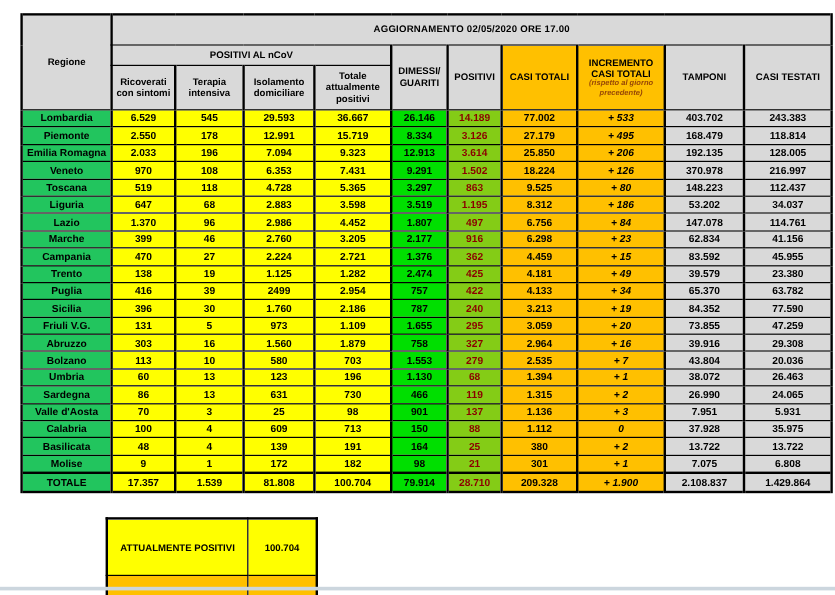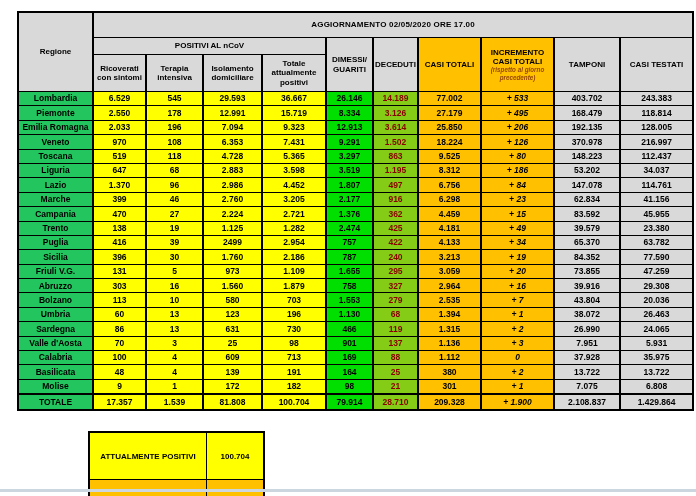--- a/index.html
+++ b/index.html
@@ -67,21 +67,21 @@
       <col style="width:73px">
   </colgroup>
   <thead>
     <tr class="tr1">
       <th rowspan="3">Regione</th>
       <th colspan="10" class="update-bar">AGGIORNAMENTO 02/05/2020 ORE 17.00</th>
     </tr>
     <tr class="tr2">
       <th colspan="4">POSITIVI AL nCoV</th>
       <th rowspan="2">DIMESSI/ GUARITI</th>
-      <th rowspan="2">DECEDUTI</th>
+      <th rowspan="2">POSITIVI</th>
       <th rowspan="2" class="hdr-orange">CASI TOTALI</th>
       <th rowspan="2" class="hdr-orange">
         <span>INCREMENTO CASI TOTALI</span>
         <span class="note">(rispetto al giorno precedente)</span>
       </th>
       <th rowspan="2">TAMPONI</th>
       <th rowspan="2">CASI TESTATI</th>
     </tr>
     <tr class="tr3">
       <th>Ricoverati con sintomi</th>
@@ -324,21 +324,21 @@
         <td class="c-incr">+ 3</td>
         <td class="c-gray">7.951</td>
         <td class="c-gray">5.931</td>
       </tr>
       <tr>
         <td class="c-region">Calabria</td>
         <td class="c-yellow">100</td>
         <td class="c-yellow">4</td>
         <td class="c-yellow">609</td>
         <td class="c-yellow">713</td>
-        <td class="c-green">169</td>
+        <td class="c-green">150</td>
         <td class="c-red">88</td>
         <td class="c-orange">1.112</td>
         <td class="c-incr">0</td>
         <td class="c-gray">37.928</td>
         <td class="c-gray">35.975</td>
       </tr>
       <tr>
         <td class="c-region">Basilicata</td>
         <td class="c-yellow">48</td>
         <td class="c-yellow">4</td>

